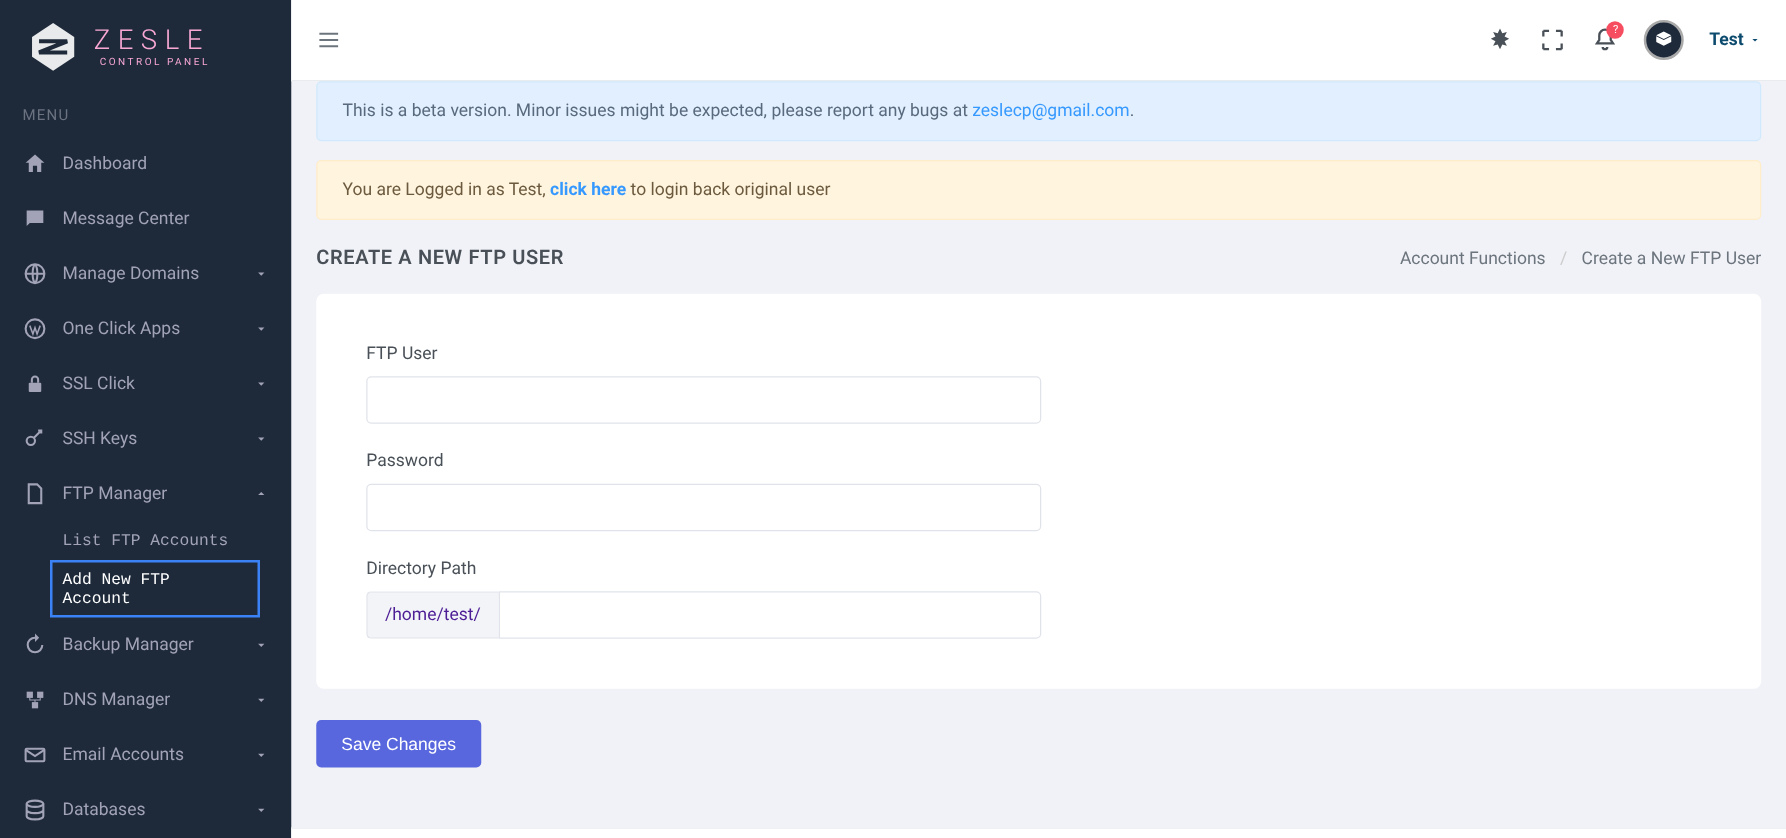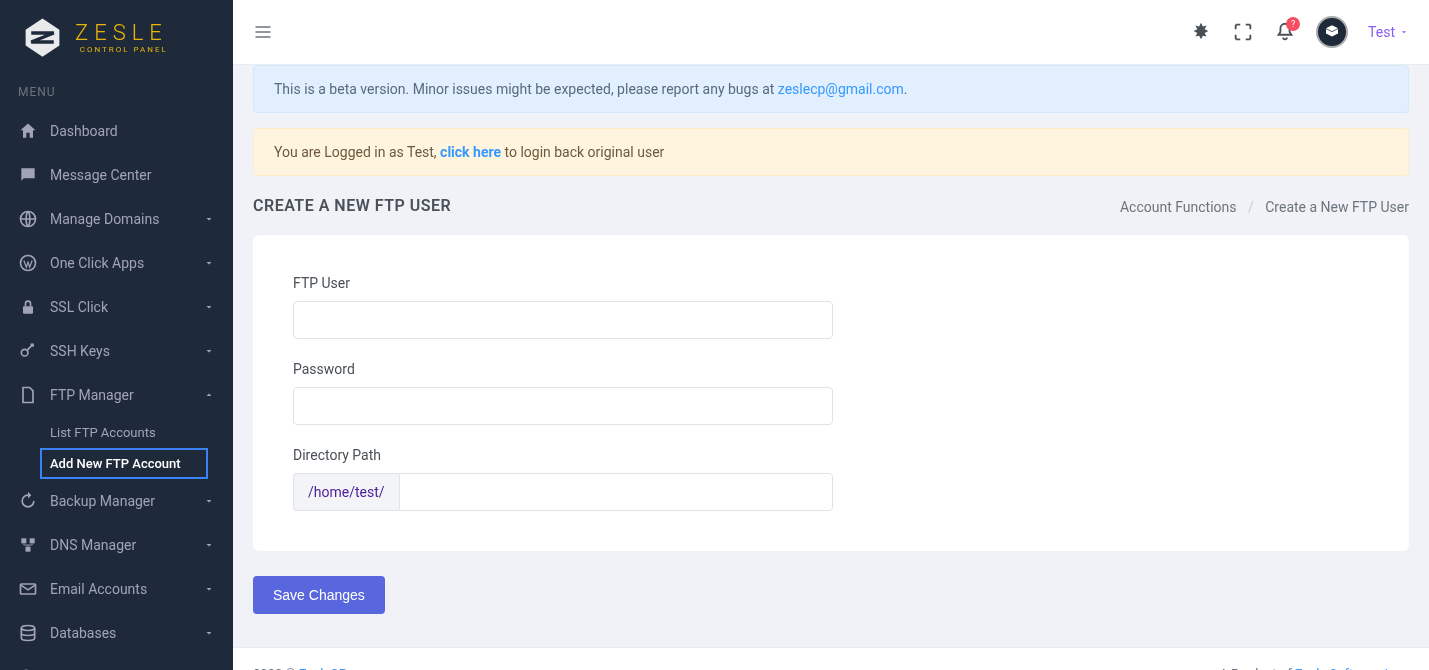--- a/index.html
+++ b/index.html
@@ -1,43 +1,43 @@
 <!DOCTYPE html>
 <html><head>
 <meta charset="utf-8">
 <style>
 * { margin: 0; padding: 0; box-sizing: border-box; }
 body { font-family: -apple-system, BlinkMacSystemFont, 'Segoe UI', Roboto, sans-serif; background: #f1f2f7; color: #6c757d; }
 .app { display: flex; min-height: 100vh; }
 
 
 .sidebar { width: 233px; background: #1e2a3a; color: #a2a3b7; flex-shrink: 0; }
-.logo { display: flex; align-items: center; padding: 15px 20px; color: #eab308; }
+.logo { display: flex; align-items: center; padding: 15px 20px; color: #f9a8d4; }
 .logo-icon { width: 45px; height: 45px; margin-right: 10px; }
 .logo-text { display: flex; flex-direction: column; line-height: 1; }
 .logo-main { font-size: 22px; letter-spacing: 6px; font-weight: 300; }
 .logo-sub { font-size: 8px; letter-spacing: 2px; margin-top: 2px; text-align: right; }
 .menu-label { padding: 10px 18px; font-size: 12px; color: #6b7280; letter-spacing: 1px; }
 .nav-item { display: flex; align-items: center; padding: 12px 18px; cursor: pointer; font-size: 14px; }
 .nav-icon { width: 20px; height: 20px; margin-right: 12px; flex-shrink: 0; }
 .nav-label { flex: 1; }
 .nav-chevron { width: 12px; height: 12px; }
 .nav-submenu { padding-left: 50px; }
-.nav-subitem { padding: 8px 0; font-size: 13px; cursor: pointer; }
+.nav-subitem { padding: 8px 0; font-size: 13px; cursor: pointer; font-family: Liberation Mono, monospace; }
 .nav-subitem.active { color: #fff; font-weight: 500; border: 2px solid #3b82f6; padding: 6px 8px; margin-left: -10px; margin-right: 25px; }
 
 
 .main { flex: 1; display: flex; flex-direction: column; }
 .topbar { background: #fff; height: 65px; display: flex; align-items: center; padding: 0 20px; border-bottom: 1px solid #e9ecef; }
 .hamburger { width: 20px; height: 20px; cursor: pointer; color: #6c757d; }
 .topbar-right { margin-left: auto; display: flex; align-items: center; gap: 20px; }
 .topbar-icon { width: 22px; height: 22px; color: #495057; cursor: pointer; position: relative; }
 .badge-dot { position: absolute; top: -4px; right: -4px; width: 14px; height: 14px; background: #f64e60; border-radius: 50%; color: #fff; font-size: 9px; display: flex; align-items: center; justify-content: center; }
 .avatar { width: 32px; height: 32px; border-radius: 50%; background: #1e2a3a; display: flex; align-items: center; justify-content: center; color: #fff; font-weight: bold; cursor: pointer; border: 2px solid #aaa; }
-.user-name { font-size: 14px; color: #8b5cf6; cursor: pointer; display: flex; align-items: center; gap: 4px; }
+.user-name { font-size: 14px; color: #0c4a6e; cursor: pointer; display: flex; align-items: center; gap: 4px; font-weight: bold; }
 
 .content { flex: 1; padding: 0 20px 20px; }
 .alert-info { background: #e1effe; border: 1px solid #d1e9fc; padding: 15px 20px; border-radius: 4px; margin-bottom: 15px; font-size: 14px; color: #5a6a7e; }
 .alert-info a { color: #3699ff; text-decoration: none; }
 .alert-warning { background: #fff4de; border: 1px solid #ffecc8; padding: 15px 20px; border-radius: 4px; margin-bottom: 20px; font-size: 14px; color: #6c5a3e; }
 .alert-warning a { color: #3699ff; text-decoration: none; font-weight: bold; }
 
 .page-header { display: flex; justify-content: space-between; align-items: flex-end; margin-bottom: 20px; }
 .page-title { font-size: 16px; font-weight: 600; color: #495057; letter-spacing: 0.5px; }
 .breadcrumb { font-size: 14px; color: #6c757d; }

